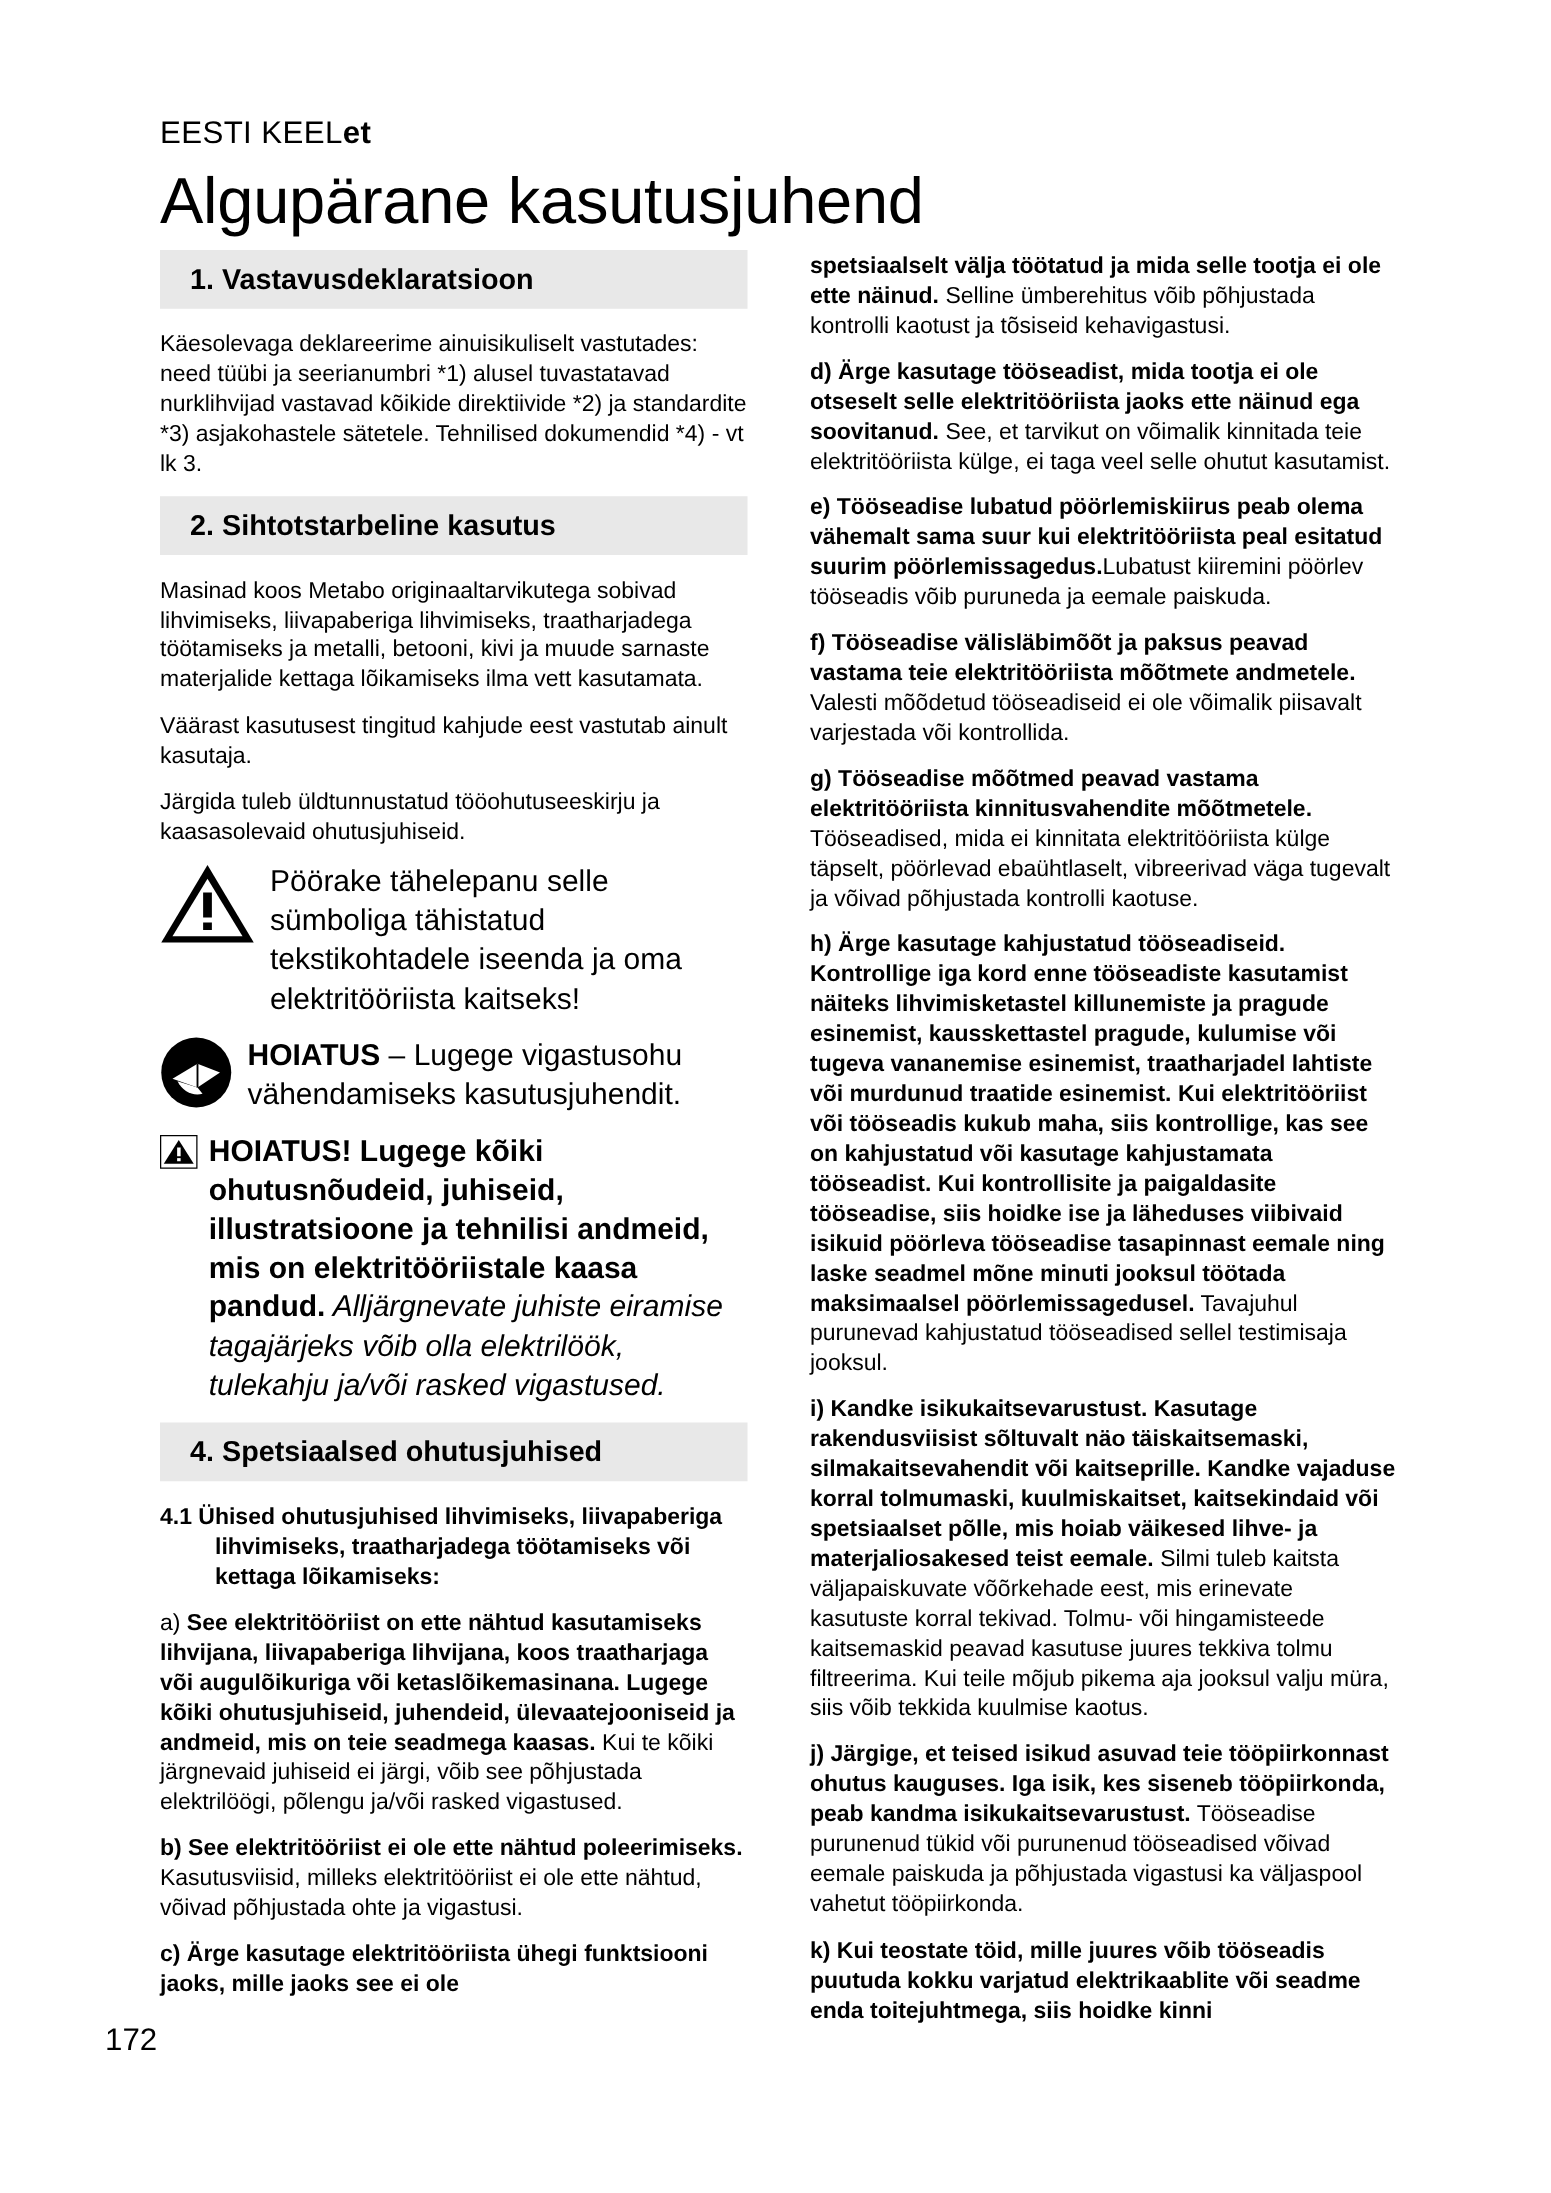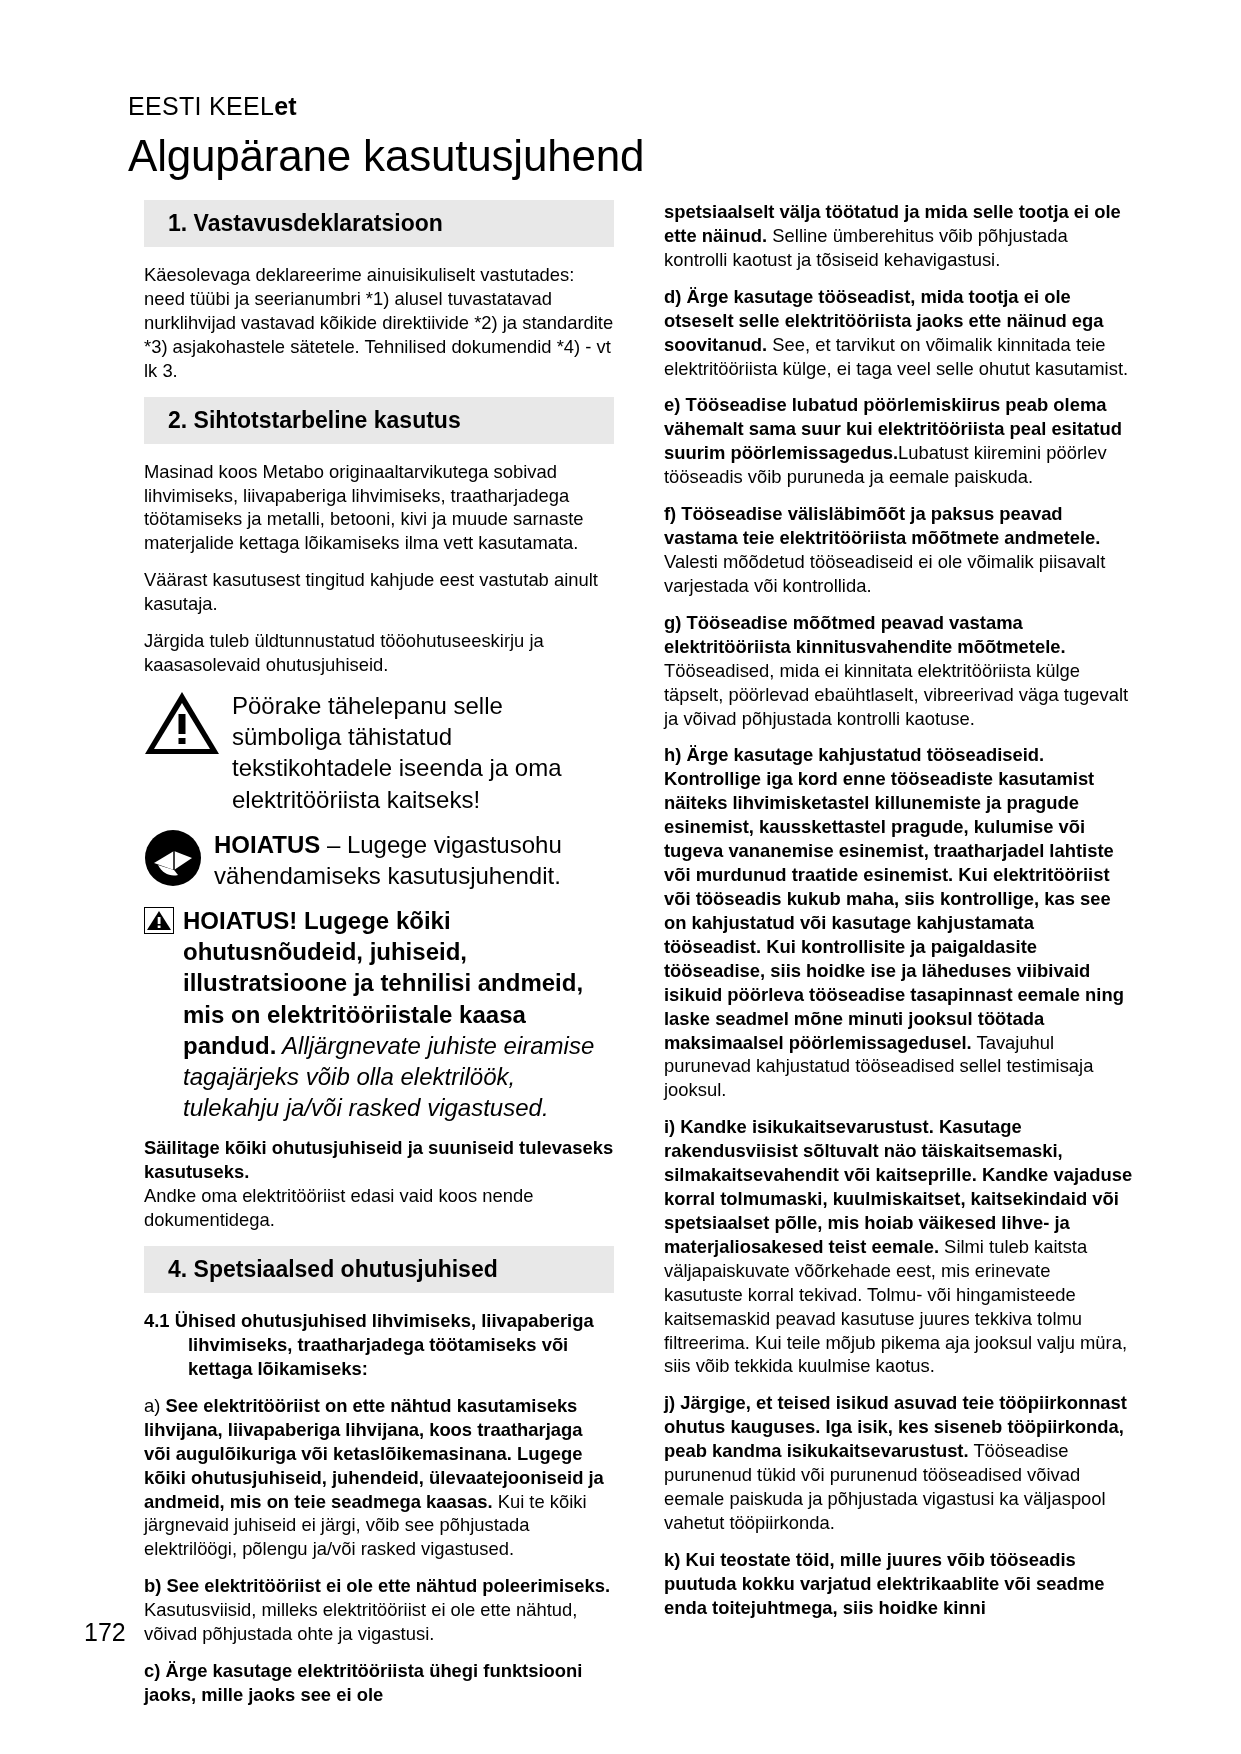--- a/index.html
+++ b/index.html
@@ -29,27 +29,27 @@
     width: 1000px;
   }
   .lang-line {
     font-size: 25px;
     letter-spacing: 0.3px;
   }
   .lang-line .bold {
     font-weight: bold;
   }
   .doc-title {
-    font-size: 44px;
+    font-size: 52px;
     margin-top: 10px;
     letter-spacing: -0.2px;
   }
   .columns {
     position: absolute;
-    left: 144px;
+    left: 128px;
     top: 200px;
     width: 990px;
     display: flex;
     gap: 50px;
   }
   .col {
     width: 479px;
   }
   .section-head {
     background: #e8e8e8;
@@ -166,21 +166,20 @@
           <svg class="small-tri" viewBox="0 0 30 27" xmlns="http://www.w3.org/2000/svg">
             <rect x="0" y="0" width="30" height="27" fill="#ffffff" stroke="#000000" stroke-width="2"></rect>
             <polygon points="15,4 27,23 3,23" fill="#000000"></polygon>
             <rect x="13.7" y="10" width="2.8" height="7" fill="#ffffff"></rect>
             <rect x="13.7" y="18.5" width="2.8" height="2.5" fill="#ffffff"></rect>
           </svg>
         </div>
         <div class="sym-text"><span class="b">HOIATUS! Lugege kõiki ohutusnõudeid, juhiseid, illustratsioone ja tehnilisi andmeid, mis on elektritööriistale kaasa pandud.</span><span class="i"> Alljärgnevate juhiste eiramise tagajärjeks võib olla elektrilöök, tulekahju ja/või rasked vigastused.</span></div>
       </div>
 
-      <p><span class="b">Säilitage kõiki ohutusjuhiseid ja suuniseid tulevaseks kasutuseks.</span><br><span>Andke oma elektritööriist edasi vaid koos nende dokumentidega.</span></p>
 
       <div class="section-head">4. Spetsiaalsed ohutusjuhised</div>
 
       <p class="b sub-indent">4.1 Ühised ohutusjuhised lihvimiseks, liivapaberiga lihvimiseks, traatharjadega töötamiseks või kettaga lõikamiseks:</p>
 
       <p><span>a) </span><span class="b">See elektritööriist on ette nähtud kasutamiseks lihvijana, liivapaberiga lihvijana, koos traatharjaga või augulõikuriga või ketaslõikemasinana. Lugege kõiki ohutusjuhiseid, juhendeid, ülevaatejooniseid ja andmeid, mis on teie seadmega kaasas.</span><span> Kui te kõiki järgnevaid juhiseid ei järgi, võib see põhjustada elektrilöögi, põlengu ja/või rasked vigastused.</span></p>
 
       <p><span class="b">b) See elektritööriist ei ole ette nähtud poleerimiseks.</span><span> Kasutusviisid, milleks elektritööriist ei ole ette nähtud, võivad põhjustada ohte ja vigastusi.</span></p>
 
       <p class="b">c) Ärge kasutage elektritööriista ühegi funktsiooni jaoks, mille jaoks see ei ole</p>

